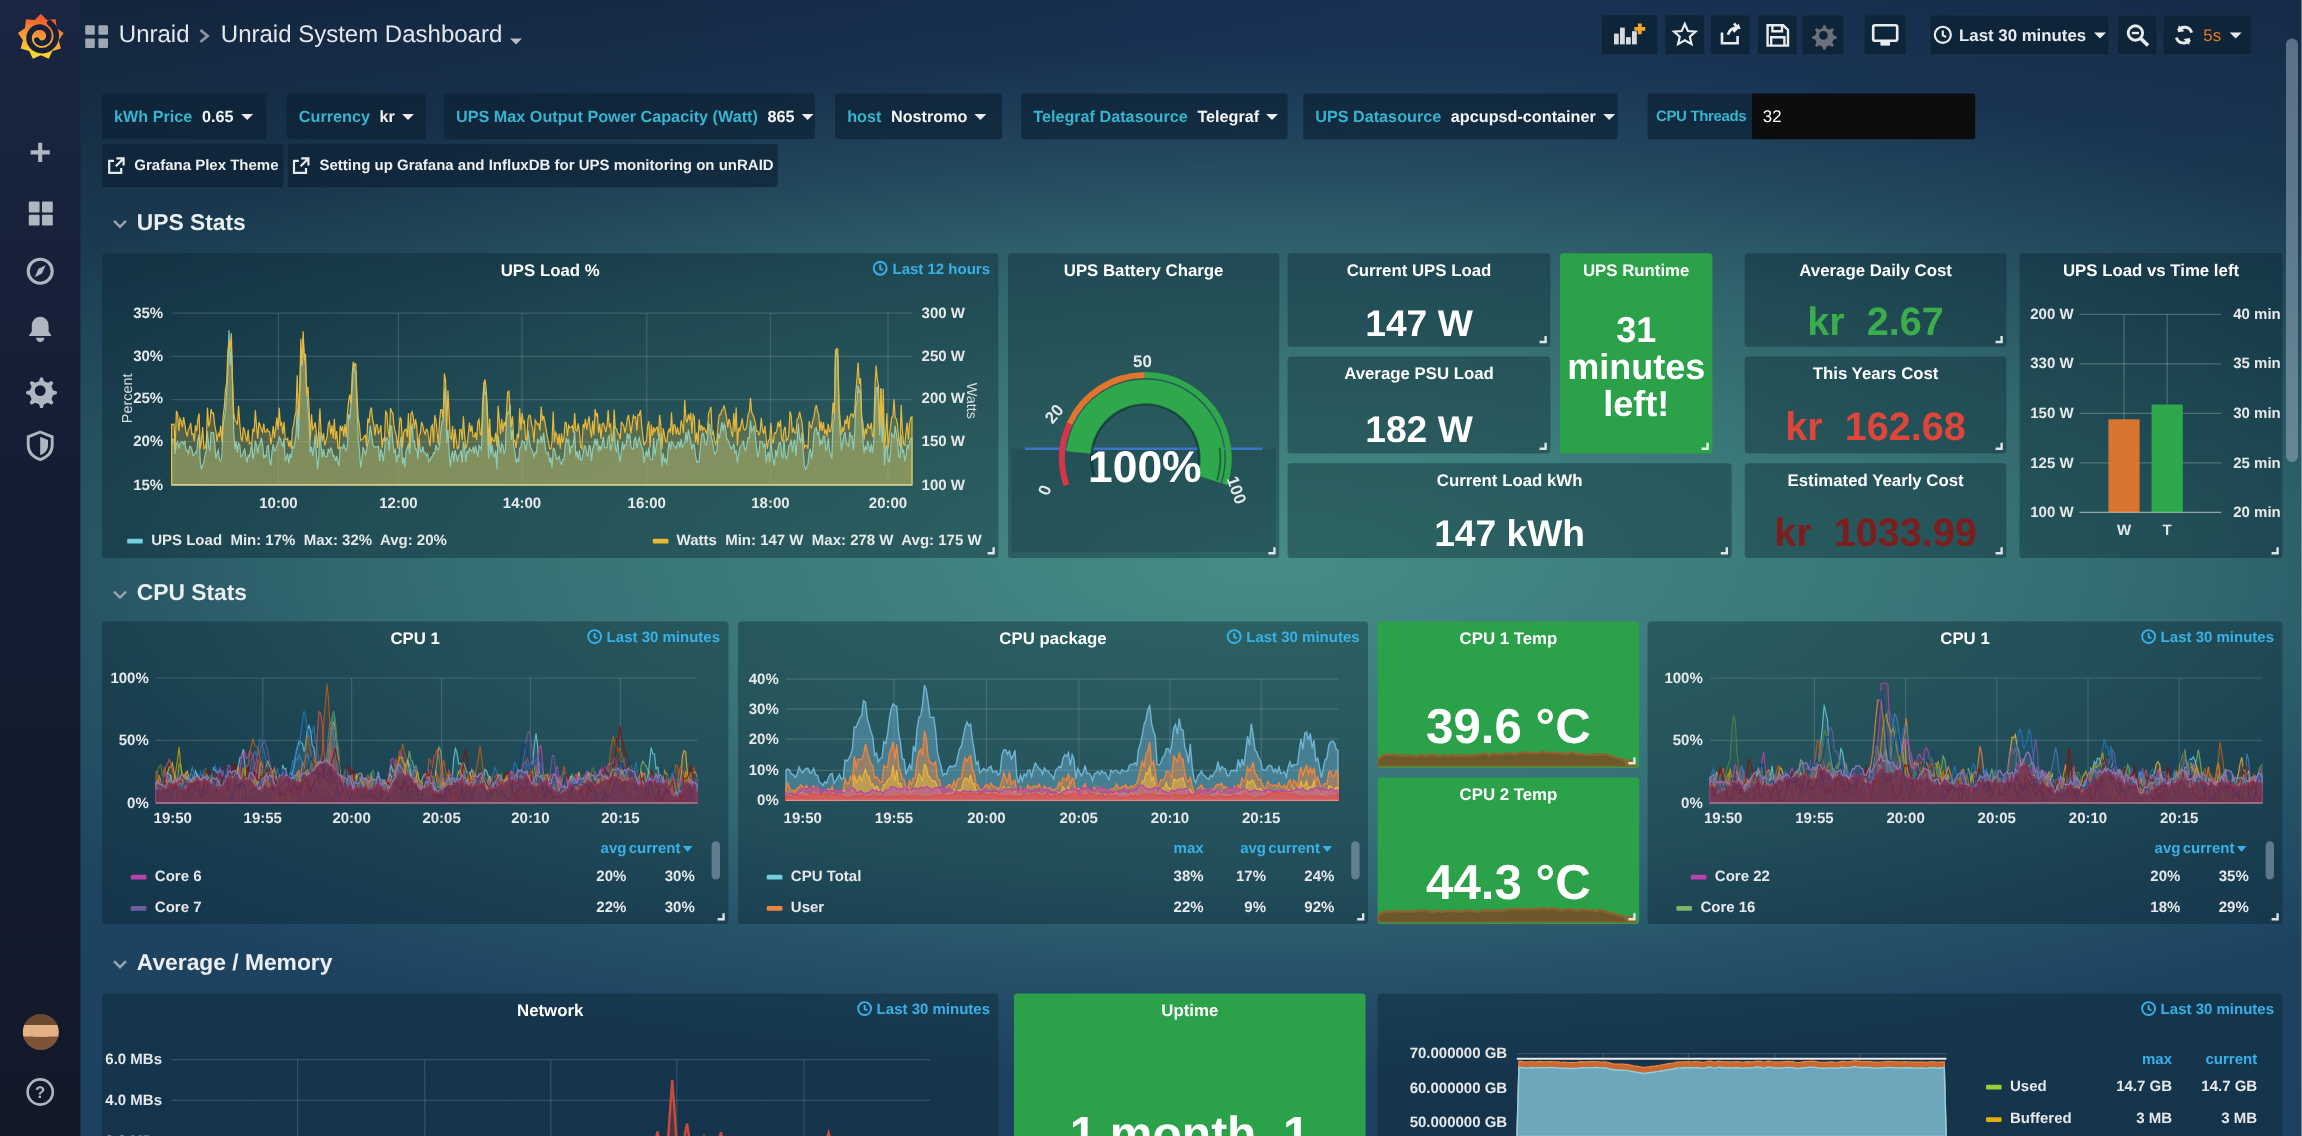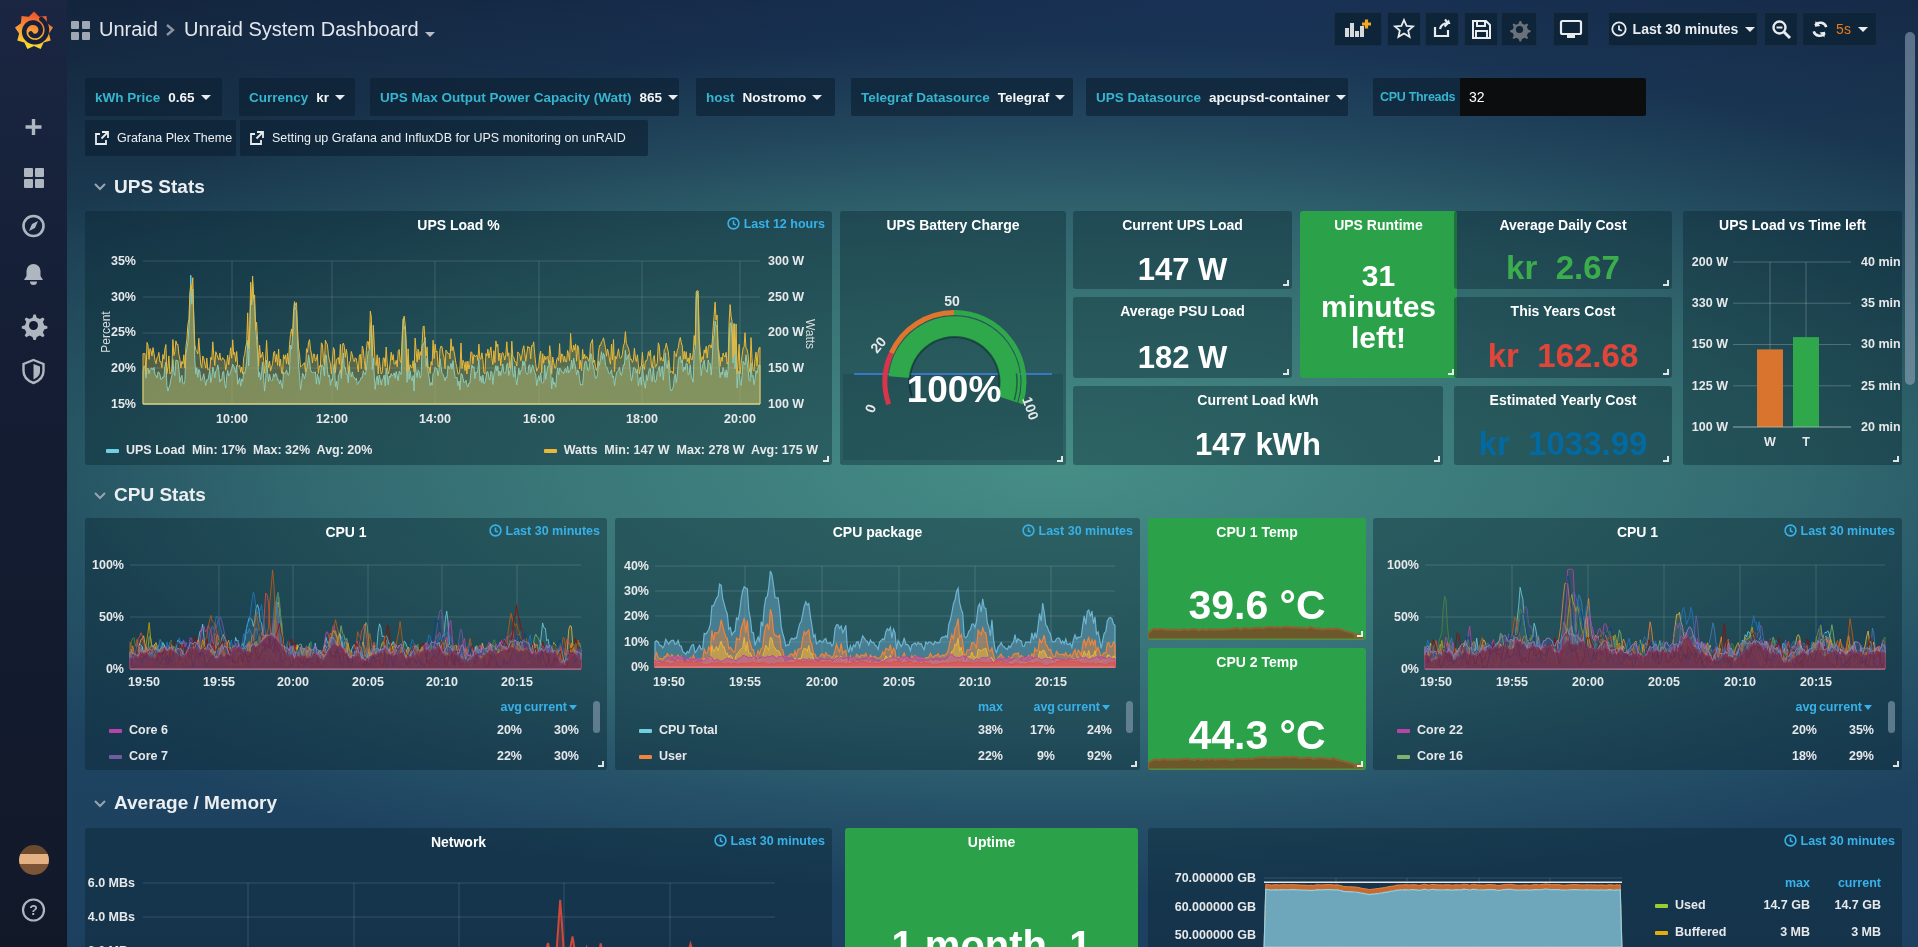--- a/index.html
+++ b/index.html
@@ -23,21 +23,21 @@
 
 #navbar { position: absolute; left: 51px; top: 0; width: 1851px; height: 60px; }
 .crumb { position: absolute; top: 18px; color: #e3e7ec; font-size: 20px; display: flex; align-items: center; }
 .navbtn { position: absolute; top: 12px; height: 34px; background: #0e2439; border: 1px solid rgba(255,255,255,0.05); border-radius: 2px; display: flex; align-items: center; justify-content: center; color: #e9ecef; }
 
 
 .varbox { position: absolute; height: 38px; white-space: nowrap; background: rgba(12,32,50,0.65); border-radius: 2px; display: flex; align-items: center; font-size: 13.5px; font-weight: bold; }
 .varlab { color: #36b5cf; padding: 0 8px 0 10px; }
 .varval { color: #f3f5f7; padding-right: 10px; }
 .caret { display: inline-block; width: 0; height: 0; border-left: 5px solid transparent; border-right: 5px solid transparent; border-top: 5px solid #e9ecef; margin-left: 7px; vertical-align: middle; }
-.linkbox { position: absolute; height: 36px; white-space: nowrap; background: rgba(12,32,50,0.65); border-radius: 2px; display: flex; align-items: center; font-size: 12.5px; font-weight: normal; color: #eceff2; padding: 0 9px; }
+.linkbox { position: absolute; height: 36px; white-space: nowrap; background: rgba(12,32,50,0.65); border-radius: 2px; display: flex; align-items: center; font-size: 12.5px; font-weight: bold; color: #eceff2; padding: 0 9px; justify-content: center; }
 
 
 .sechead { position: absolute; font-size: 19px; font-weight: bold; color: #eceff2; }
 
 
 .panel { position: absolute; background: rgba(9,34,44,0.38); border-radius: 3px; }
 .panel.green { background: #2ba24a; }
 .ptitle { position: absolute; top: 6px; left: 0; right: 0; text-align: center; font-size: 14px; font-weight: bold; color: #fff; }
 .ptime { position: absolute; top: 6px; right: 7px; font-size: 12.5px; font-weight: bold; color: #38b1e8; }
 .ptime svg { position: relative; vertical-align: -2px; }
@@ -314,39 +314,39 @@
 <div class="panel" style="left:1073px;top:297px;width:219px;height:81px">
   <div class="ptitle">Average PSU Load</div>
   <div class="bigval" style="top:43px;font-size:31px">182 W</div>
   <div class="corner"></div>
 </div>
 <div class="panel" style="left:1073px;top:386px;width:370px;height:79px">
   <div class="ptitle">Current Load kWh</div>
   <div class="bigval" style="top:41px;font-size:31px">147 kWh</div>
   <div class="corner"></div>
 </div>
-<div class="panel green" style="left:1300px;top:211px;width:157px;height:167px">
+<div class="panel green" style="left:1300px;top:211px;width:127px;height:167px">
   <div class="ptitle">UPS Runtime</div>
   <div class="bigval" style="top:49px;font-size:30px;line-height:31px">31<br>minutes<br>left!</div>
   <div class="corner"></div>
 </div>
 
 <div class="panel" style="left:1454px;top:211px;width:218px;height:78px">
   <div class="ptitle">Average Daily Cost</div>
   <div class="bigval" style="top:38px;font-size:33px;color:#3bad4c">kr&nbsp;&nbsp;2.67</div>
   <div class="corner"></div>
 </div>
 <div class="panel" style="left:1454px;top:297px;width:218px;height:81px">
   <div class="ptitle">This Years Cost</div>
   <div class="bigval" style="top:40px;font-size:33px;color:#e0453a">kr&nbsp;&nbsp;162.68</div>
   <div class="corner"></div>
 </div>
 <div class="panel" style="left:1454px;top:386px;width:218px;height:79px">
   <div class="ptitle">Estimated Yearly Cost</div>
-  <div class="bigval" style="top:39px;font-size:33px;color:#0369a1">kr&nbsp;&nbsp;1033.99</div>
+  <div class="bigval" style="top:39px;font-size:33px;color:#7f1d1d">kr&nbsp;&nbsp;1033.99</div>
   <div class="corner"></div>
 </div>
 
 <div class="panel" style="left:1683px;top:211px;width:219px;height:254px">
   <div class="ptitle">UPS Load vs Time left</div>
   <svg width="218" height="254" class="csvg">
       <line x1="50" x2="168" y1="51.0" y2="51.0" class="gl2"></line>
       <line x1="50" x2="168" y1="92.2" y2="92.2" class="gl2"></line>
       <line x1="50" x2="168" y1="133.5" y2="133.5" class="gl2"></line>
       <line x1="50" x2="168" y1="174.8" y2="174.8" class="gl2"></line>
@@ -532,21 +532,21 @@
     <div class="yl" style="right:483px;top:92px">50%</div>
     <div class="yl" style="right:483px;top:144px">0%</div>
   <div class="xl" style="left:33px;top:157px">19:50</div>
     <div class="xl" style="left:109px;top:157px">19:55</div>
     <div class="xl" style="left:185px;top:157px">20:00</div>
     <div class="xl" style="left:261px;top:157px">20:05</div>
     <div class="xl" style="left:337px;top:157px">20:10</div>
     <div class="xl" style="left:413px;top:157px">20:15</div>
   <div class="legend lcol" style="right:85px;top:182px">avg</div>
   <div class="legend lcol" style="right:30px;top:182px">current<span class="caret" style="border-top-color:#38b1e8;border-left-width:4px;border-right-width:4px;margin-left:2px"></span></div>
-  <div class="legend" style="left:24px;top:205px"><span class="swatch" style="background:#BA43A9"></span>Core 22</div>
+  <div class="legend" style="left:36px;top:205px"><span class="swatch" style="background:#BA43A9"></span>Core 22</div>
   <div class="legend" style="right:85px;top:205px">20%</div>
   <div class="legend" style="right:28px;top:205px">35%</div>
   <div class="legend" style="left:24px;top:231px"><span class="swatch" style="background:#7EB26D"></span>Core 16</div>
   <div class="legend" style="right:85px;top:231px">18%</div>
   <div class="legend" style="right:28px;top:231px">29%</div>
   <div class="scrollthumb" style="right:7px;top:183px;width:7px;height:32px"></div>
   <div class="corner"></div>
 </div>
 
 <svg style="left:92px;top:795px" width="16" height="16">

